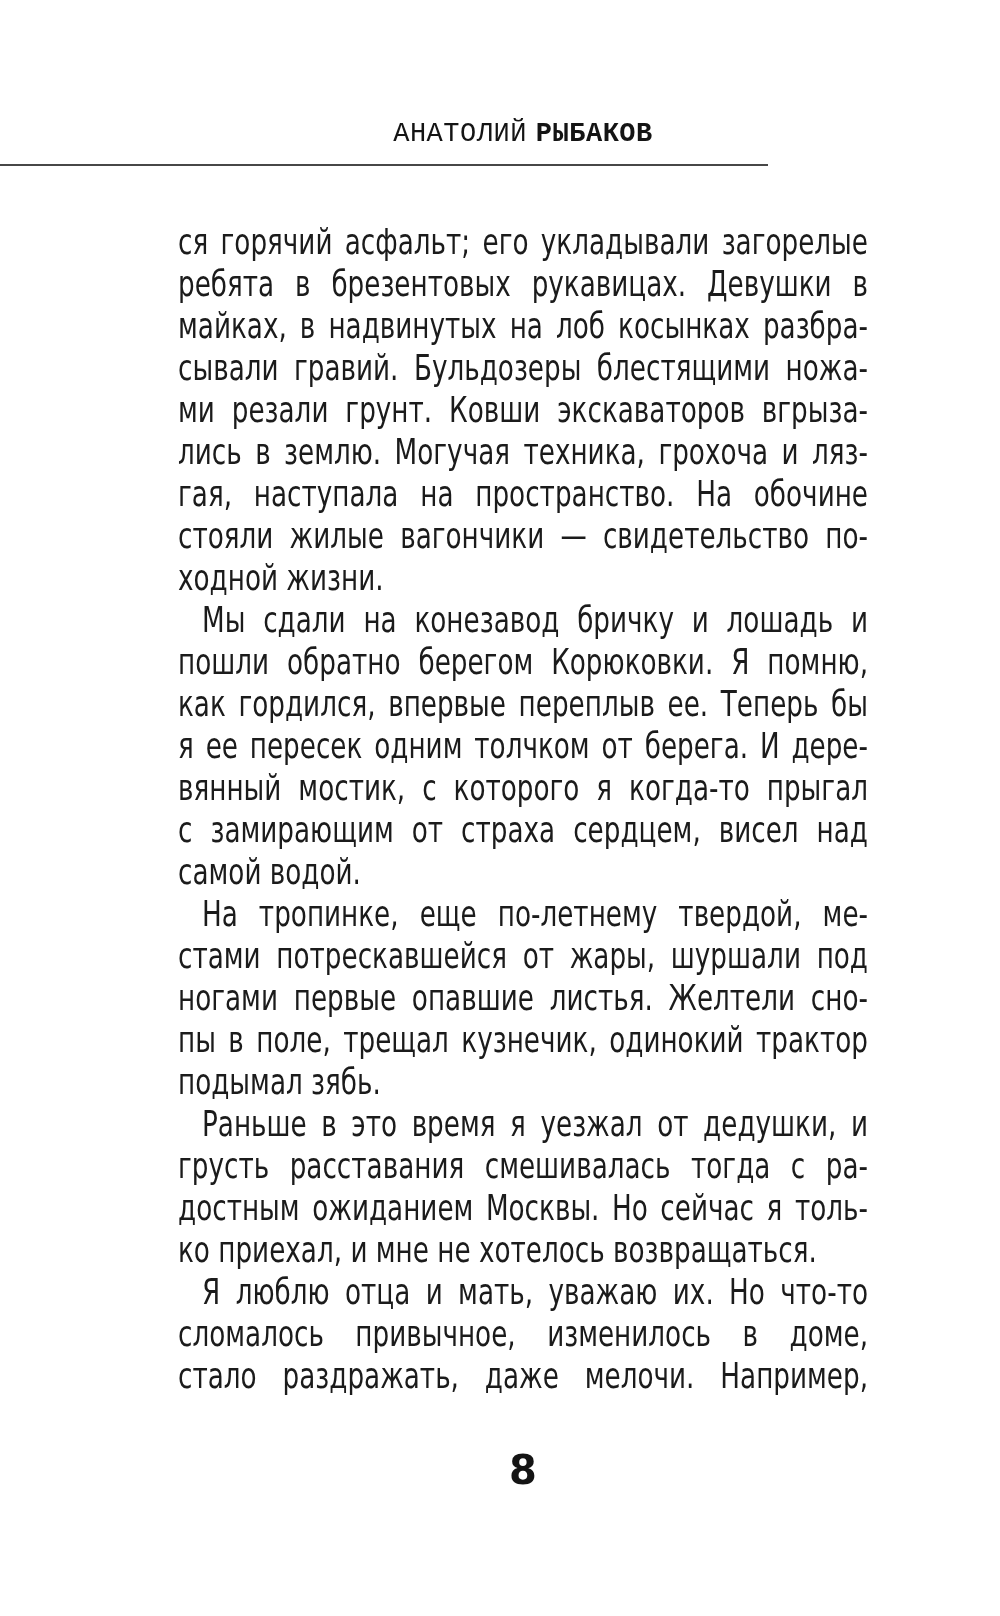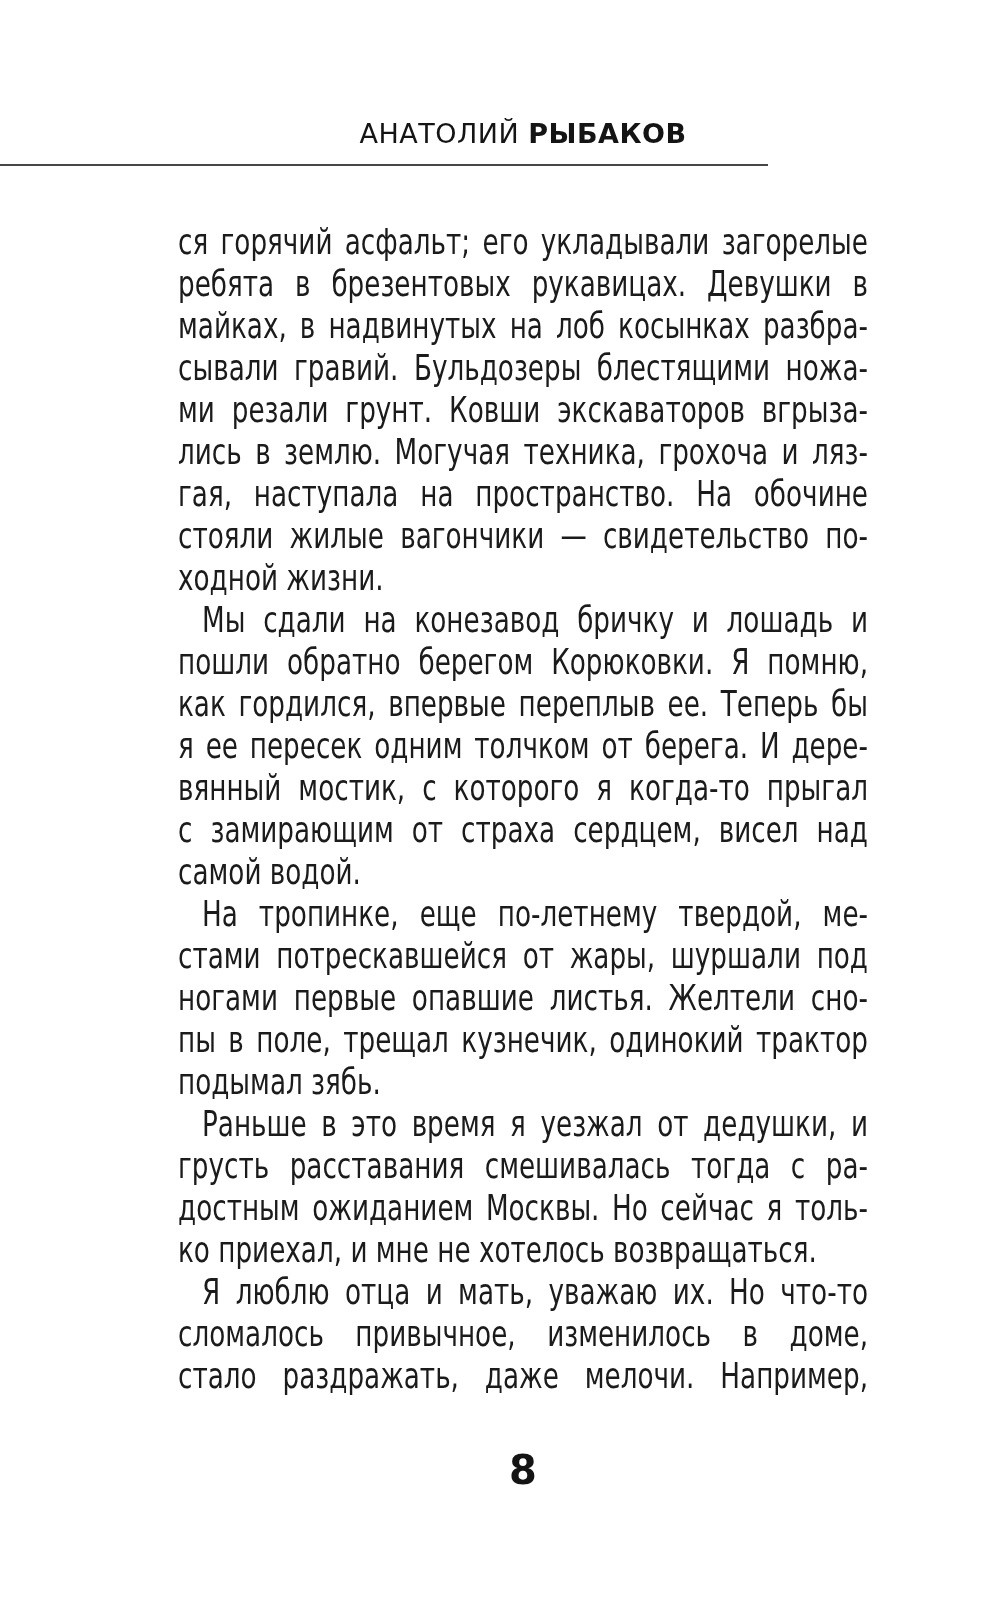--- a/index.html
+++ b/index.html
@@ -16,20 +16,21 @@
     position: absolute;
     top: 119px;
     left: 178px;
     width: 690px;
     text-align: center;
     font-size: 27px;
     line-height: 30px;
     color: #141414;
     white-space: nowrap;
     letter-spacing: 0.5px;
+    font-family: Liberation Mono, monospace;
   }
   .author-last { font-weight: bold; margin-left: 9px; }
   .header-rule {
     position: absolute;
     top: 164px;
     left: 0;
     width: 768px;
     height: 2px;
     background: #474747;
   }

